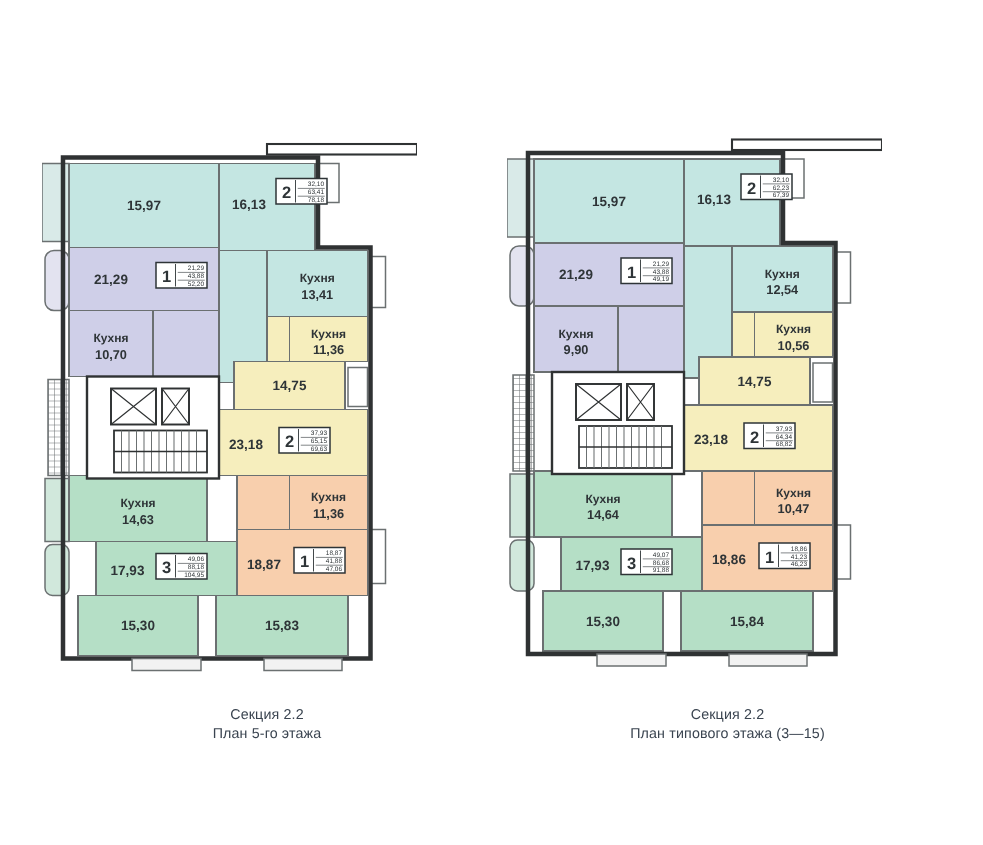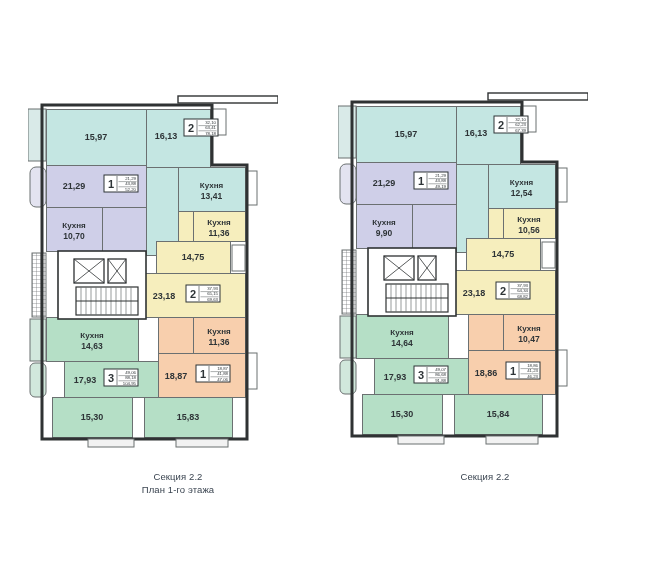--- a/index.html
+++ b/index.html
@@ -264,18 +264,19 @@
         <text x="200" y="267.2" font-size="4.3" font-weight="normal" text-anchor="end" fill="#2e3437">18,86</text>
         <line x1="182.5" y1="268.6" x2="200.5" y2="268.6" stroke="#2e3437" stroke-width="0.4"></line>
         <text x="200" y="272.4" font-size="4.3" font-weight="normal" text-anchor="end" fill="#2e3437">41,23</text>
         <line x1="182.5" y1="273.8" x2="200.5" y2="273.8" stroke="#2e3437" stroke-width="0.4"></line>
         <text x="200" y="277.59999999999997" font-size="4.3" font-weight="normal" text-anchor="end" fill="#2e3437">46,23</text>
       </g>
     </svg>
 
   <div class="caption" id="cap0">
     <div>Секция 2.2</div>
-    <div>План 1-го этажа</div>
+    <div>План 5-го этажа</div>
   </div>
   <div class="caption" id="cap1">
     <div>Секция 2.2</div>
+    <div>План типового этажа (3—15)</div>
   </div>
 </div>
 
 </body></html>

